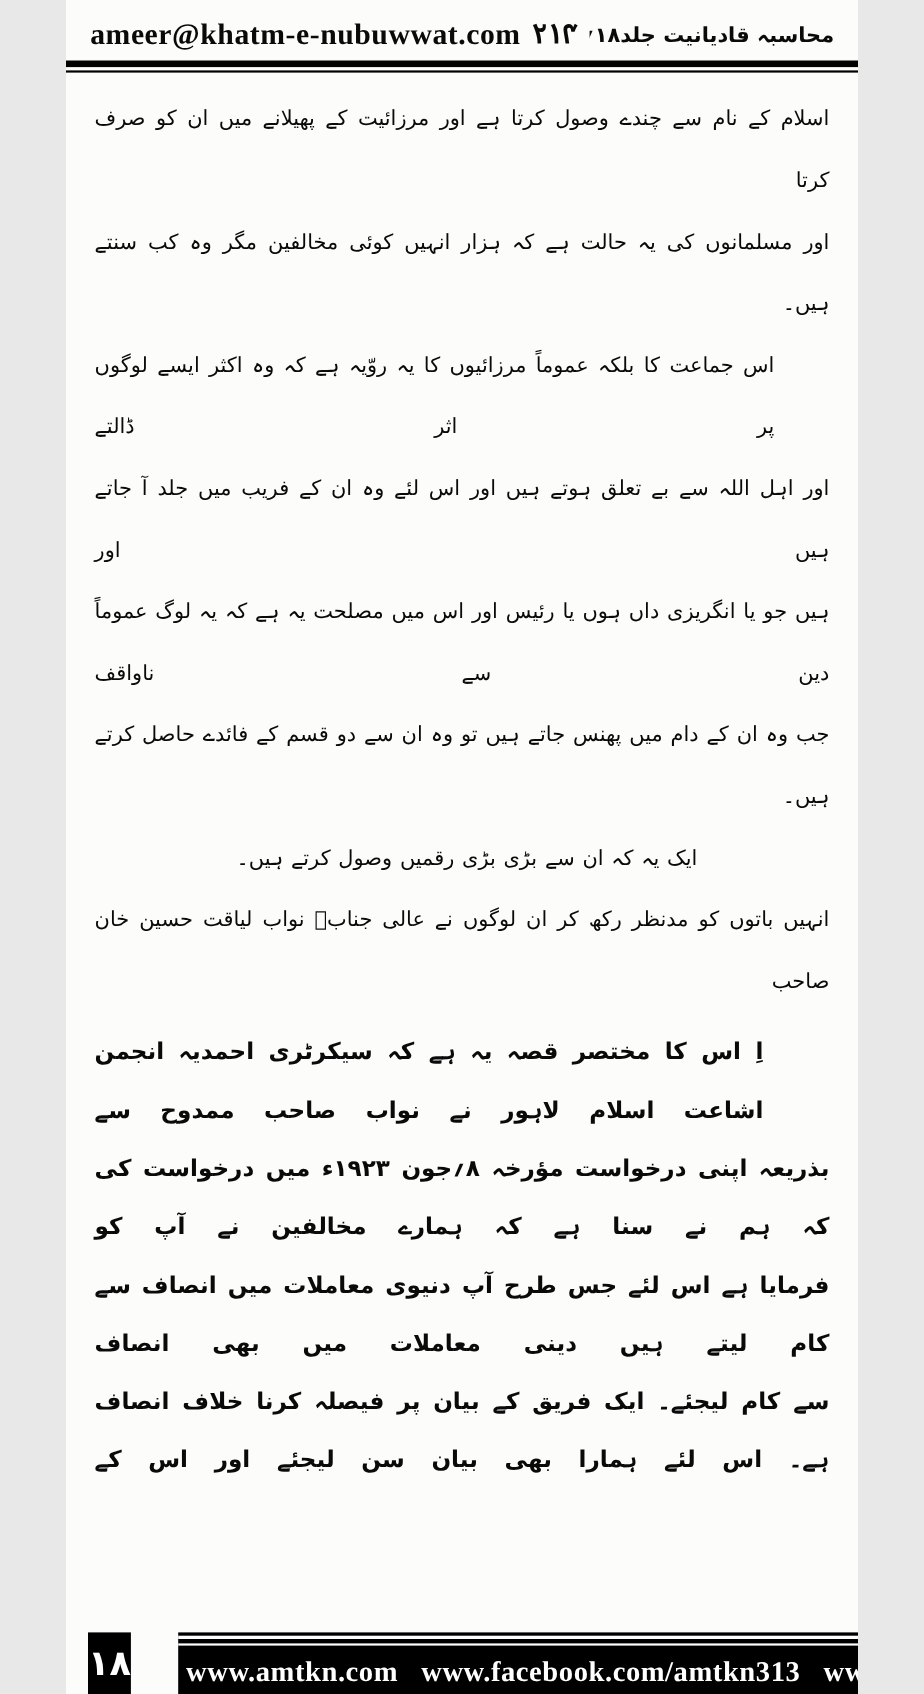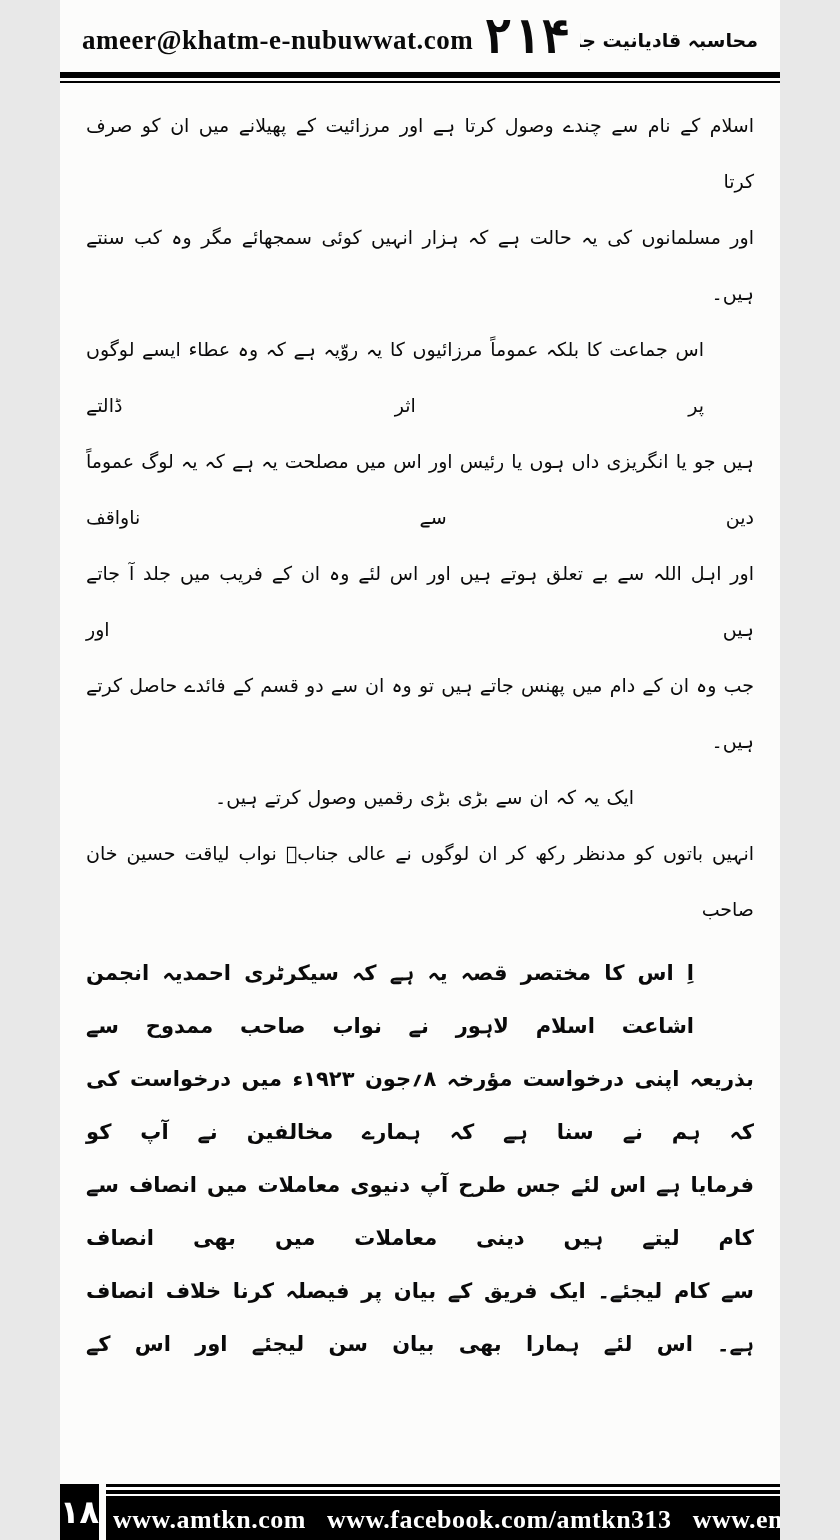--- a/index.html
+++ b/index.html
@@ -23,23 +23,23 @@
     direction: ltr;
   }
   .header .email {
     font-family: "Liberation Serif", "DejaVu Serif", serif;
     font-weight: bold;
     font-size: 27px;
     letter-spacing: 0.5px;
     white-space: nowrap;
   }
   .header .pageno {
-    font-family: Liberation Mono, monospace;
+    font-family: Liberation Serif, serif;
     font-weight: bold;
-    font-size: 48px;
+    font-size: 24px;
     line-height: 1;
     padding: 0 10px;
   }
   .header .title {
     direction: rtl;
     text-align: right;
     font-weight: bold;
     font-size: 19px;
     flex: 1;
     white-space: nowrap;
@@ -70,21 +70,23 @@
   }
   .ln.end { text-align-last: right; }
   .sec-small { margin-top: 10px; }
   
   .footer {
     position: absolute;
     left: 0; right: 0; bottom: 0;
     height: 56px;
     display: flex;
     align-items: stretch;
+    padding-left: 20px;
     direction: ltr;
+    gap: 36px;
   }
   .footer .pagebox {
     width: 82px;
     background: #000;
     color: #fff;
     display: flex;
     align-items: center;
     justify-content: center;
     font-weight: bold;
     font-size: 32px;
@@ -129,24 +131,24 @@
 
   <div class="rule">
     <div class="thick"></div>
     <div class="thin"></div>
   </div>
 
   <div class="bodytext">
 
     <div class="sec-large">
       <div class="ln">اسلام کے نام سے چندے وصول کرتا ہے اور مرزائیت کے پھیلانے میں ان کو صرف کرتا</div>
-      <div class="ln end">اور مسلمانوں کی یہ حالت ہے کہ ہزار انہیں کوئی سمجھائے مگر وہ کب سنتے ہیں۔</div>
-      <div class="ln" style="padding-right:50px;">اس جماعت کا بلکہ عموماً مرزائیوں کا یہ روّیہ ہے کہ وہ عطاء ایسے لوگوں پر اثر ڈالتے</div>
+      <div class="ln end">اور مسلمانوں کی یہ حالت ہے کہ ہزار انہیں کوئی مخالفین مگر وہ کب سنتے ہیں۔</div>
+      <div class="ln" style="padding-right:50px;">اس جماعت کا بلکہ عموماً مرزائیوں کا یہ روّیہ ہے کہ وہ اکثر ایسے لوگوں پر اثر ڈالتے</div>
+      <div class="ln">اور اہل اللہ سے بے تعلق ہوتے ہیں اور اس لئے وہ ان کے فریب میں جلد آ جاتے ہیں اور</div>
       <div class="ln">ہیں جو یا انگریزی داں ہوں یا رئیس اور اس میں مصلحت یہ ہے کہ یہ لوگ عموماً دین سے ناواقف</div>
-      <div class="ln">اور اہل اللہ سے بے تعلق ہوتے ہیں اور اس لئے وہ ان کے فریب میں جلد آ جاتے ہیں اور</div>
       <div class="ln end">جب وہ ان کے دام میں پھنس جاتے ہیں تو وہ ان سے دو قسم کے فائدے حاصل کرتے ہیں۔</div>
       <div class="ln end" style="padding-right:120px;">ایک یہ کہ ان سے بڑی بڑی رقمیں وصول کرتے ہیں۔</div>
       <div class="ln">انہیں باتوں کو مدنظر رکھ کر ان لوگوں نے عالی جنابؒ نواب لیاقت حسین خان صاحب</div>
     </div>
 
     <div class="sec-small">
       <div class="ln" style="padding-right:60px;">اِ اس کا مختصر قصہ یہ ہے کہ سیکرٹری احمدیہ انجمن اشاعت اسلام لاہور نے نواب صاحب ممدوح سے</div>
       <div class="ln">بذریعہ اپنی درخواست مؤرخہ ۸؍جون ۱۹۲۳ء میں درخواست کی کہ ہم نے سنا ہے کہ ہمارے مخالفین نے آپ کو</div>
       <div class="ln">فرمایا ہے اس لئے جس طرح آپ دنیوی معاملات میں انصاف سے کام لیتے ہیں دینی معاملات میں بھی انصاف</div>
       <div class="ln">سے کام لیجئے۔ ایک فریق کے بیان پر فیصلہ کرنا خلاف انصاف ہے۔ اس لئے ہمارا بھی بیان سن لیجئے اور اس کے</div>

